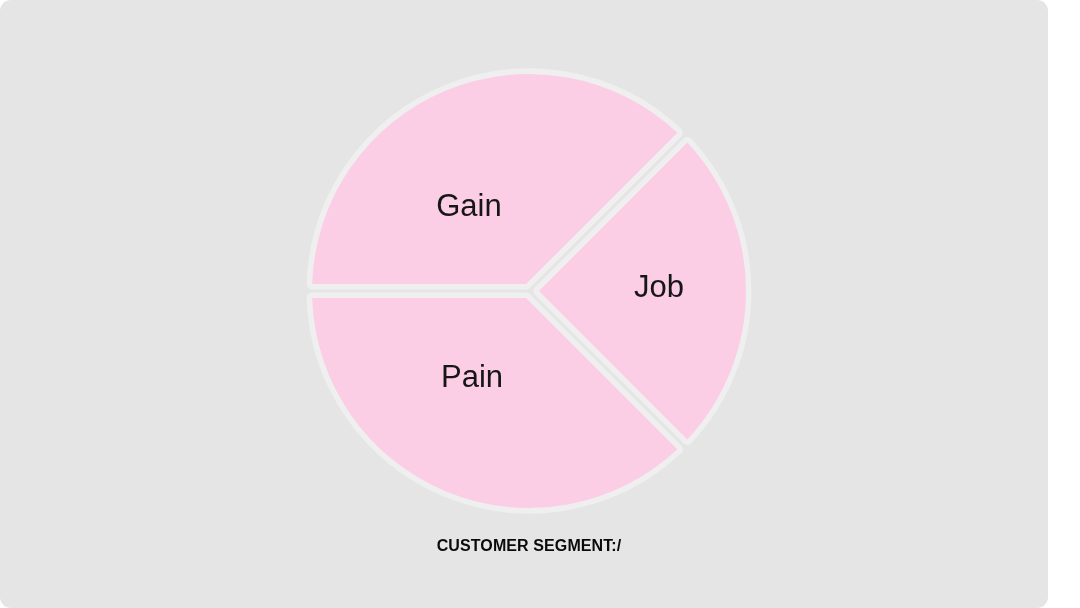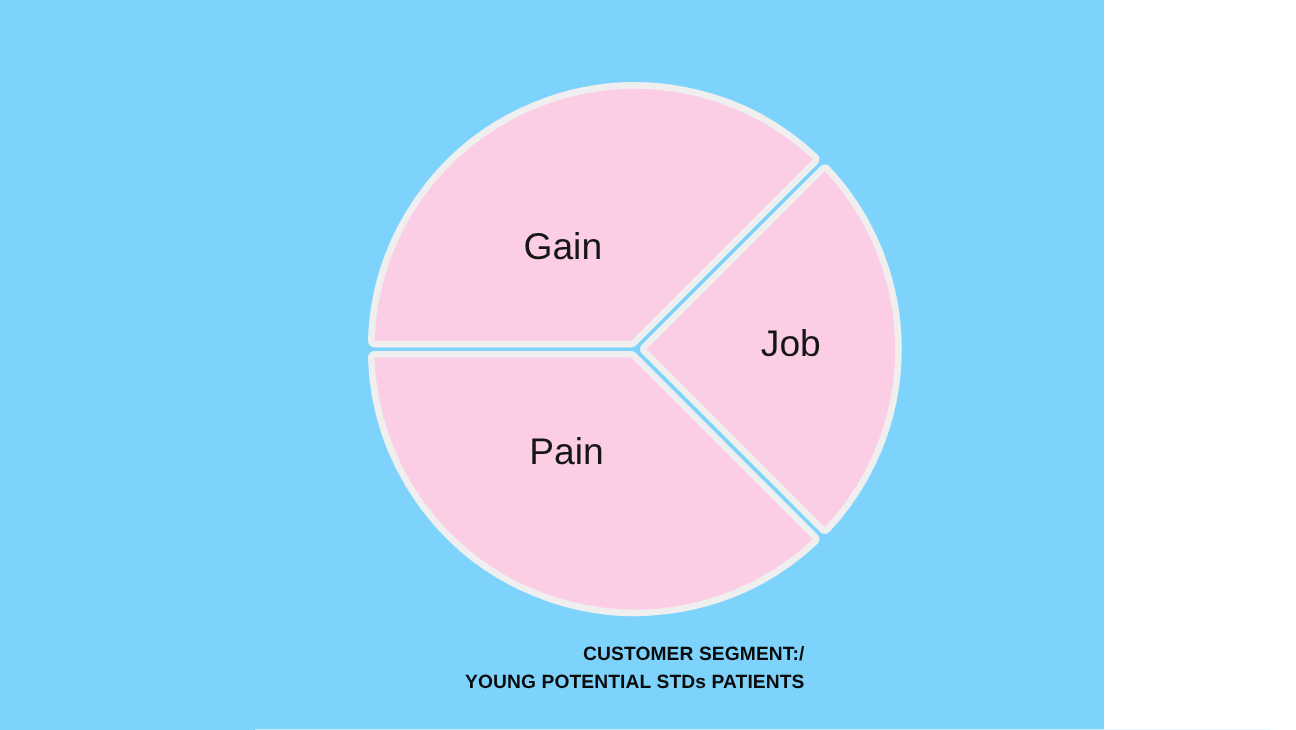--- a/index.html
+++ b/index.html
@@ -3,24 +3,25 @@
 <meta charset="utf-8">
 <style>
   html, body {
     margin: 0;
     padding: 0;
     background: #ffffff;
     font-family: "Liberation Sans", sans-serif;
   }
   .canvas {
     position: relative;
-    width: 920px;
+    width: 1048px;
     height: 608px;
-    background: #7dd3fc;
+    background: #e5e5e5;
     overflow: hidden;
+    border-radius: 11px;
   }
   .chart-svg {
     position: absolute;
     left: 0;
     top: 0;
   }
   .pie-label {
     font-family: "Liberation Sans", sans-serif;
     font-size: 31px;
     font-weight: 400;
@@ -52,15 +53,14 @@
       <path d="M 538.90 291.00 L 687.31 439.41 A 217 217 0 0 0 687.31 142.59 Z" fill="none" stroke="#EFEFEF" stroke-width="11" stroke-linejoin="round"></path>
       <path d="M 538.90 291.00 L 687.31 439.41 A 217 217 0 0 0 687.31 142.59 Z" fill="#FCCEE6"></path>
       <path d="M 526.10 298.00 L 312.11 298.00 A 217 217 0 0 0 677.41 449.31 Z" fill="none" stroke="#EFEFEF" stroke-width="11" stroke-linejoin="round"></path>
       <path d="M 526.10 298.00 L 312.11 298.00 A 217 217 0 0 0 677.41 449.31 Z" fill="#FCCEE6"></path>
       <text x="469" y="205" text-anchor="middle" dominant-baseline="central" class="pie-label">Gain</text>
       <text x="659" y="286" text-anchor="middle" dominant-baseline="central" class="pie-label">Job</text>
       <text x="472" y="376" text-anchor="middle" dominant-baseline="central" class="pie-label">Pain</text>
     </svg>
   <div class="caption">
     <div>CUSTOMER SEGMENT:/</div>
-    <div>YOUNG POTENTIAL STDs PATIENTS</div>
   </div>
 </div>
 
 </body></html>

